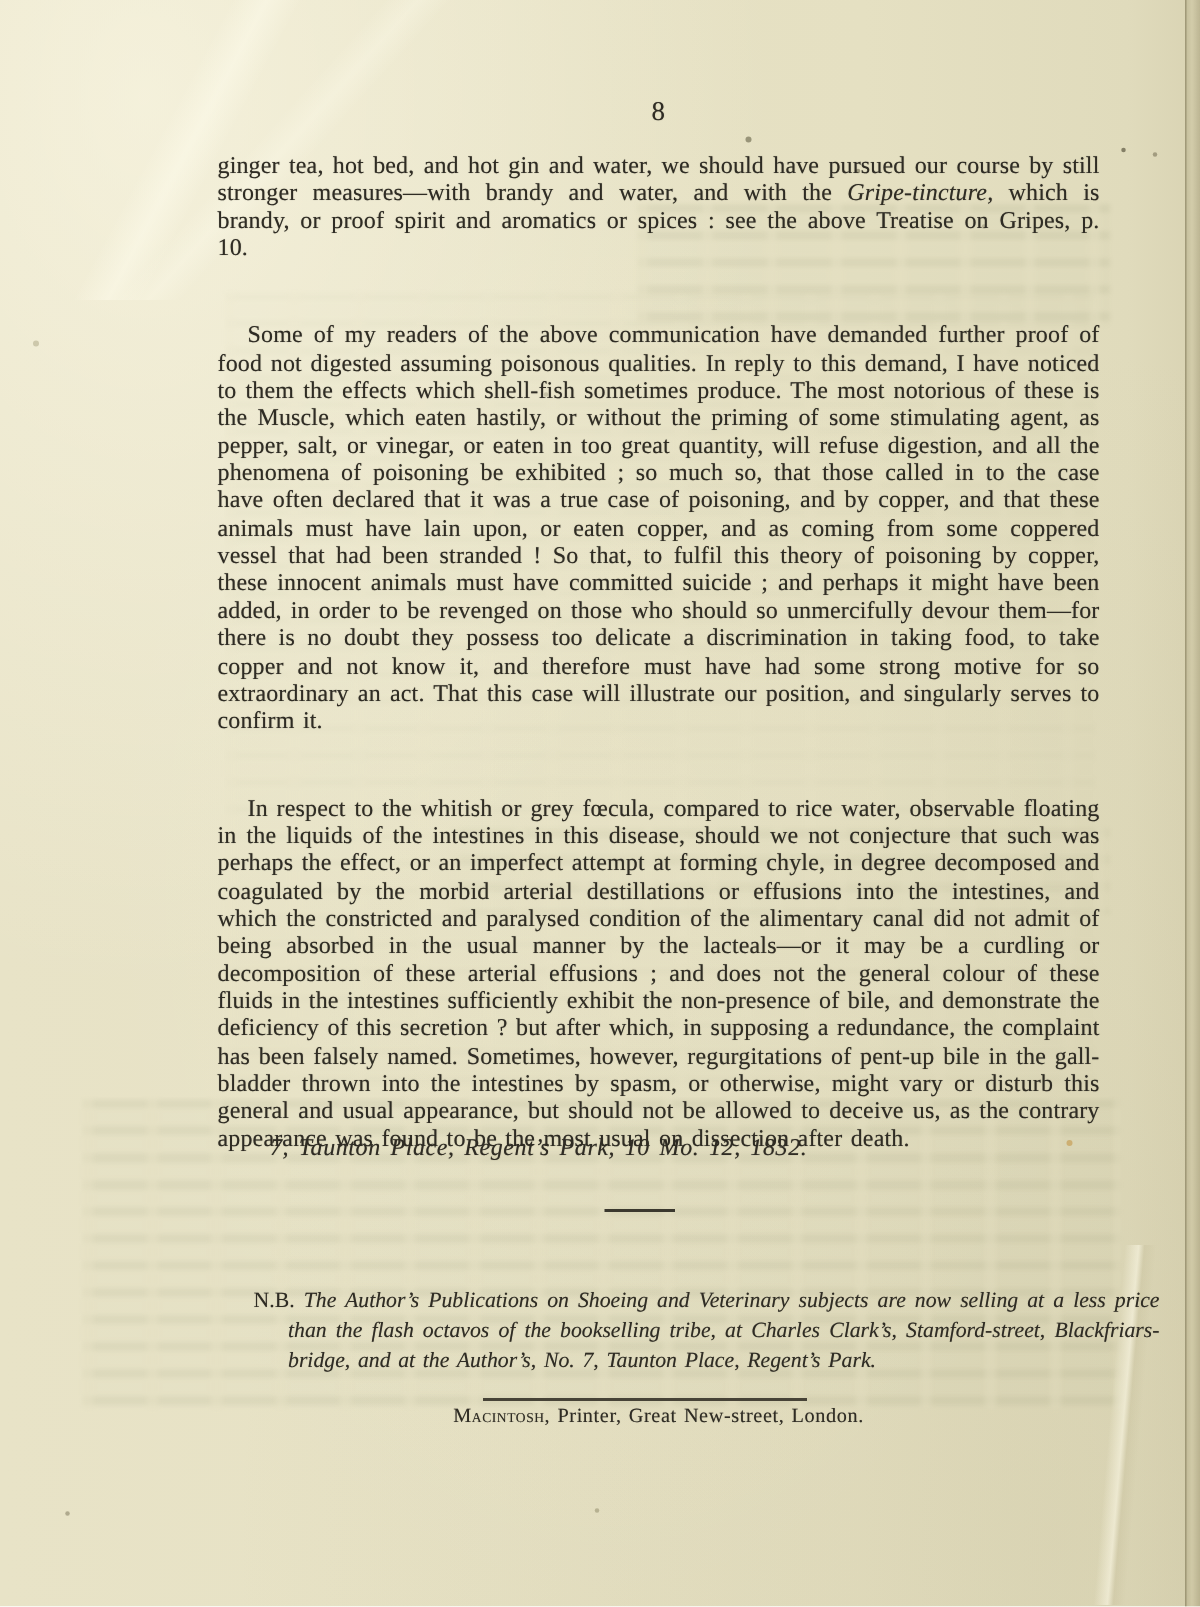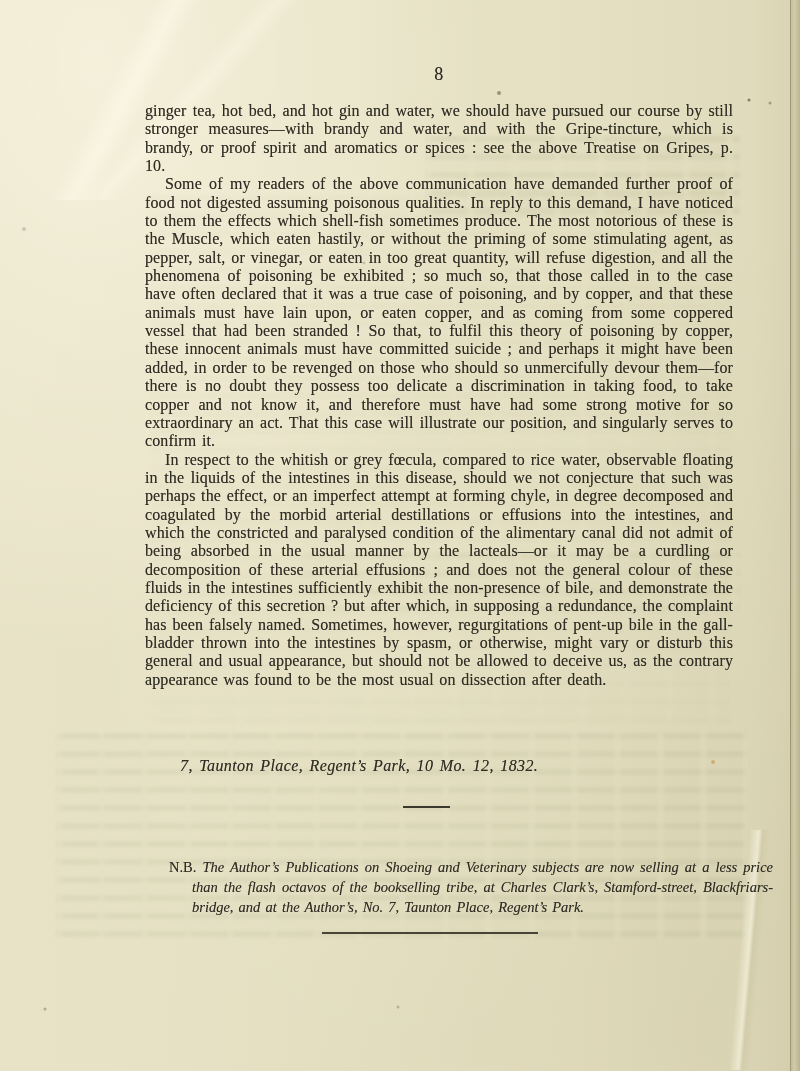--- a/index.html
+++ b/index.html
@@ -71,22 +71,22 @@
     text-align: center; font-size: 18px; letter-spacing: 0.5px;
     text-shadow: 0 0 0.6px rgba(40,37,30,0.5);
   }
   .text-block {
     position: absolute; left: 145px; top: 102px; width: 588px;
     font-size: 16px; line-height: 18.35px;
     text-align: justify; word-spacing: 1.5px; letter-spacing: 0.1px;
     text-shadow: 0 0 0.6px rgba(40,37,30,0.5);
   }
   .para { margin: 0; }
-  .para.indent { text-indent: 20px; }
-  .it { }
+  .para.indent { text-indent: 20px; margin-top: 40px; }
+  .it { font-style: italic; }
 
   .dateline {
     position: absolute; left: 180px; top: 757px;
     font-size: 16px; font-style: italic; letter-spacing: 0.4px; word-spacing: 2px;
     text-shadow: 0 0 0.6px rgba(40,37,30,0.5);
   }
   .rule-short {
     position: absolute; left: 403px; top: 806px; width: 47px; height: 2px;
     background: #3b382e;
   }
@@ -130,14 +130,15 @@
     <p class="para indent">In respect to the whitish or grey fœcula, compared to rice water, observable floating in the liquids of the intestines in this disease, should we not conjecture that such was perhaps the effect, or an imperfect attempt at forming chyle, in degree decomposed and coagulated by the morbid arterial destillations or effusions into the intestines, and which the constricted and paralysed condition of the alimentary canal did not admit of being absorbed in the usual manner by the lacteals—or it may be a curdling or decomposition of these arterial effusions ; and does not the general colour of these fluids in the intestines sufficiently exhibit the non-presence of bile, and demonstrate the deficiency of this secretion ? but after which, in supposing a redundance, the complaint has been falsely named. Sometimes, however, regurgitations of pent-up bile in the gall-bladder thrown into the intestines by spasm, or otherwise, might vary or disturb this general and usual appearance, but should not be allowed to deceive us, as the contrary appearance was found to be the most usual on dissection after death.</p>
   </div>
 
   <div class="dateline">7, Taunton Place, Regent’s Park, 10 Mo. 12, 1832.</div>
 
   <div class="rule-short"></div>
 
   <p class="nb"><span class="nb-label">N.B.</span> <span class="nb-text">The Author’s Publications on Shoeing and Veterinary subjects are now selling at a less price than the flash octavos of the bookselling tribe, at Charles Clark’s, Stamford-street, Blackfriars-bridge, and at the Author’s, No. 7, Taunton Place, Regent’s Park.</span></p>
 
   <div class="imprint-rule"></div>
+  <div class="imprint"><span class="sc">Macintosh,</span><span> Printer, Great New-street, London.</span></div>
 
 </div>
 
 </body></html>

